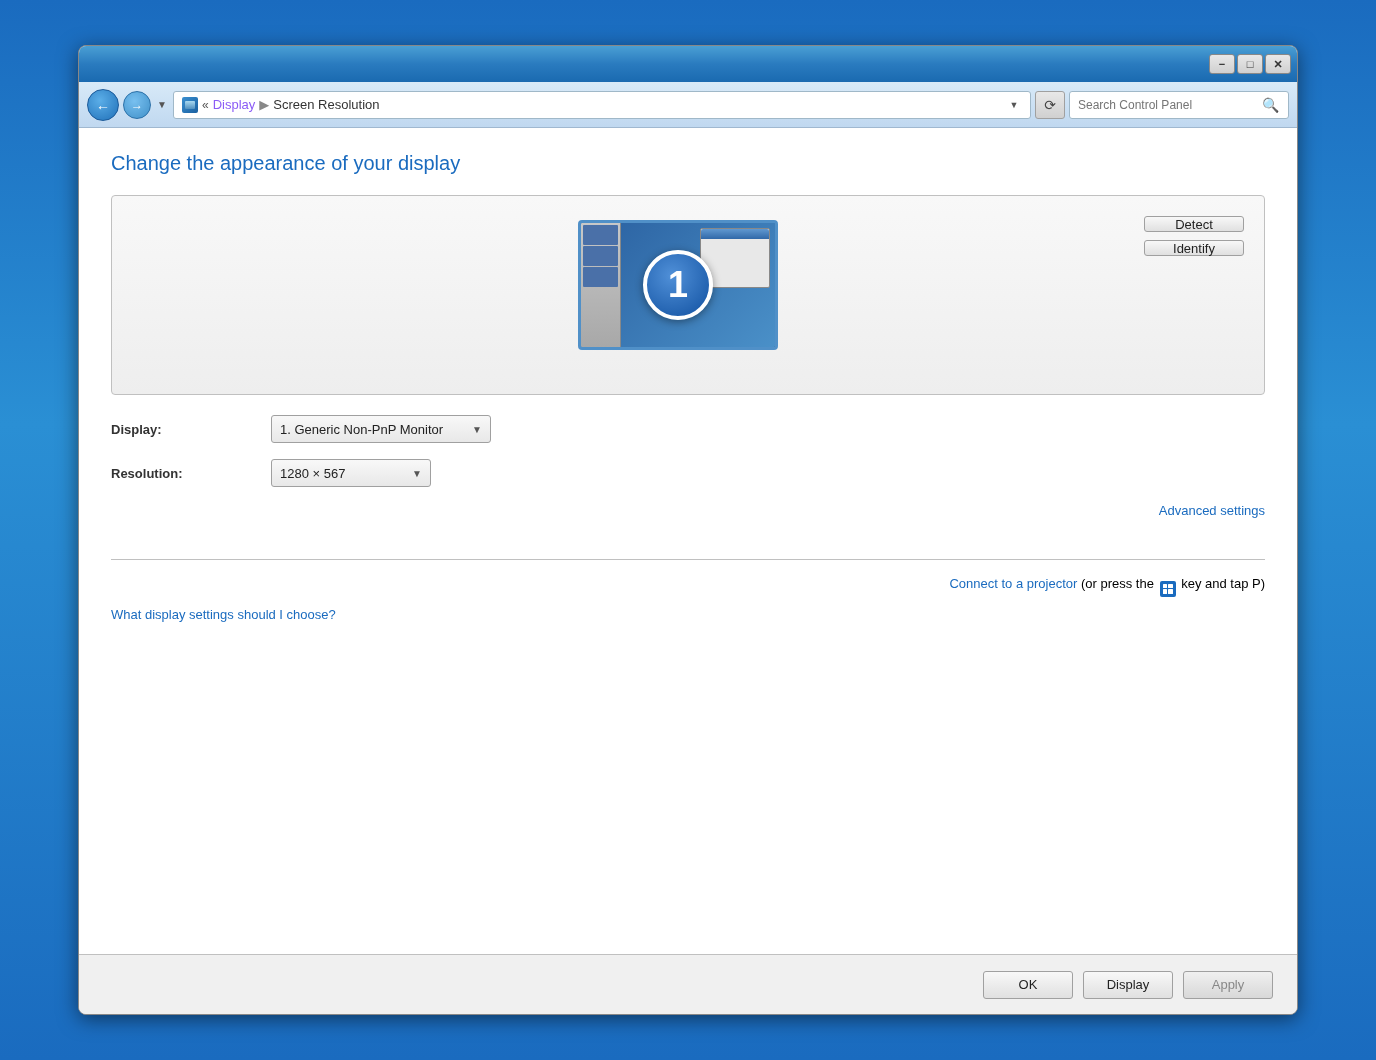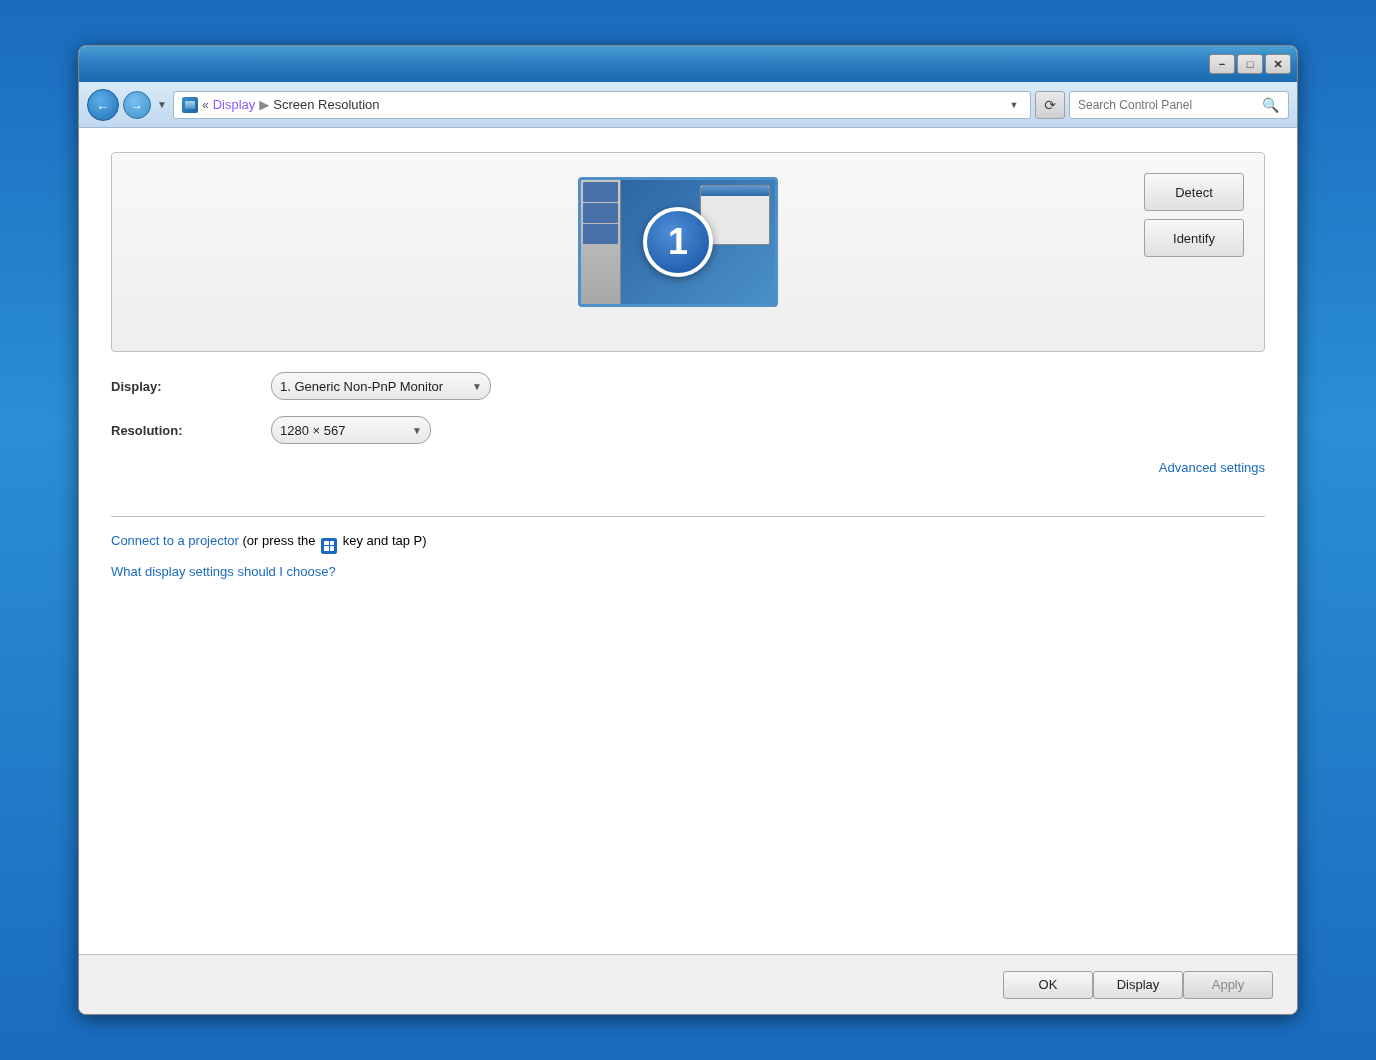--- a/index.html
+++ b/index.html
@@ -230,21 +230,21 @@
       position: absolute;
       right: 20px;
       top: 20px;
       display: flex;
       flex-direction: column;
       gap: 8px;
     }
 
     .win-btn {
       width: 100px;
-      height: 38px;
+      height: 16px;
       background: linear-gradient(180deg, #f8f8f8 0%, #e0e0e0 100%);
       border: 1px solid #a0a0a0;
       border-radius: 3px;
       cursor: pointer;
       font-size: 13px;
       color: #222;
       display: flex;
       align-items: center;
       justify-content: center;
     }
@@ -355,21 +355,21 @@
       font-size: 13px;
       color: #333;
       flex-shrink: 0;
       font-weight: bold;
     }
 
     .form-select {
       height: 28px;
       background: linear-gradient(180deg, #f8f8f8, #e8e8e8);
       border: 1px solid #a0a0a0;
-      border-radius: 13px;
+      border-radius: 3px;
       padding: 0 8px;
       font-size: 13px;
       color: #222;
       cursor: pointer;
       display: flex;
       align-items: center;
       gap: 8px;
       min-width: 200px;
     }
 
@@ -396,20 +396,21 @@
     .divider {
       border: none;
       border-top: 1px solid #c0c0c0;
       margin: 12px 0 16px 0;
     }
 
     .help-links {
       display: flex;
       flex-direction: column;
       gap: 10px;
+      text-align: right;
     }
 
     .help-link {
       font-size: 13px;
       color: #1a6bbf;
       cursor: pointer;
       text-decoration: none;
       display: flex;
       align-items: center;
       gap: 4px;
@@ -441,20 +442,21 @@
 
     
     .button-bar {
       height: 60px;
       background: #f0f0f0;
       border-top: 1px solid #c0c0c0;
       display: flex;
       align-items: center;
       justify-content: flex-end;
       padding: 0 24px;
+      gap: 10px;
       flex-shrink: 0;
     }
 
     .dialog-btn {
       width: 90px;
       height: 28px;
       background: linear-gradient(180deg, #f8f8f8 0%, #e0e0e0 100%);
       border: 1px solid #a0a0a0;
       border-radius: 3px;
       cursor: pointer;
@@ -501,20 +503,21 @@
 
     <div class="nav-refresh-btn">⟳</div>
 
     <div class="search-bar">
       <input class="search-input" type="text" placeholder="Search Control Panel" style="">
       <span class="search-icon">🔍</span>
     </div>
   </div>
 
   <div class="content-area">
+    <div class="page-title">Change the appearance of your display</div>
 
     <div class="monitor-area">
 
       <div class="monitor-icon">
         <div class="monitor-screen">
           <div class="mini-desktop">
             <div class="mini-taskbar-left">
               <div class="mini-taskbar-item"></div>
               <div class="mini-taskbar-item"></div>
               <div class="mini-taskbar-item"></div>

